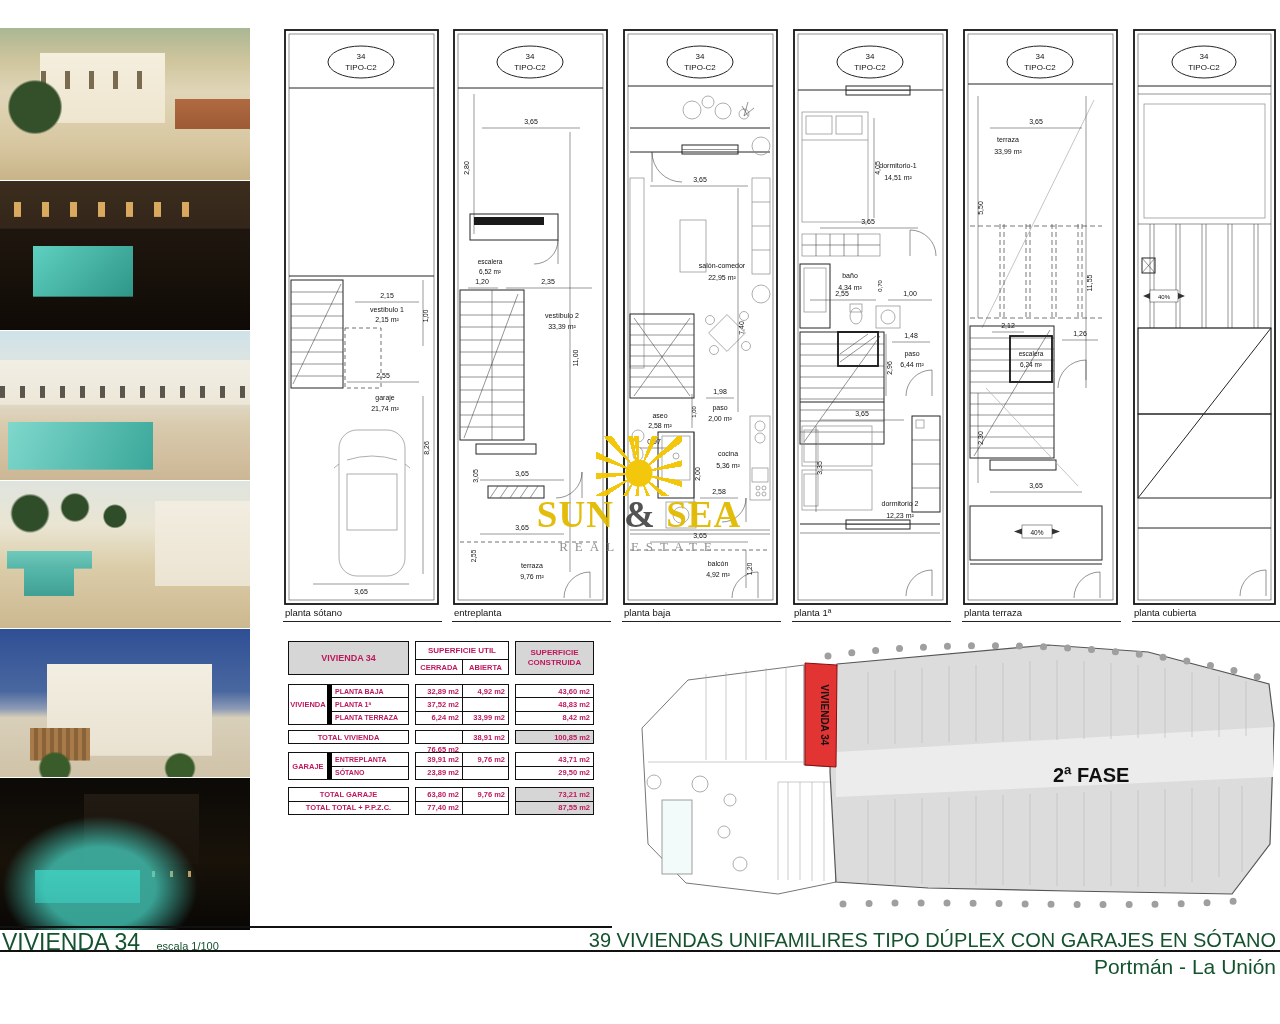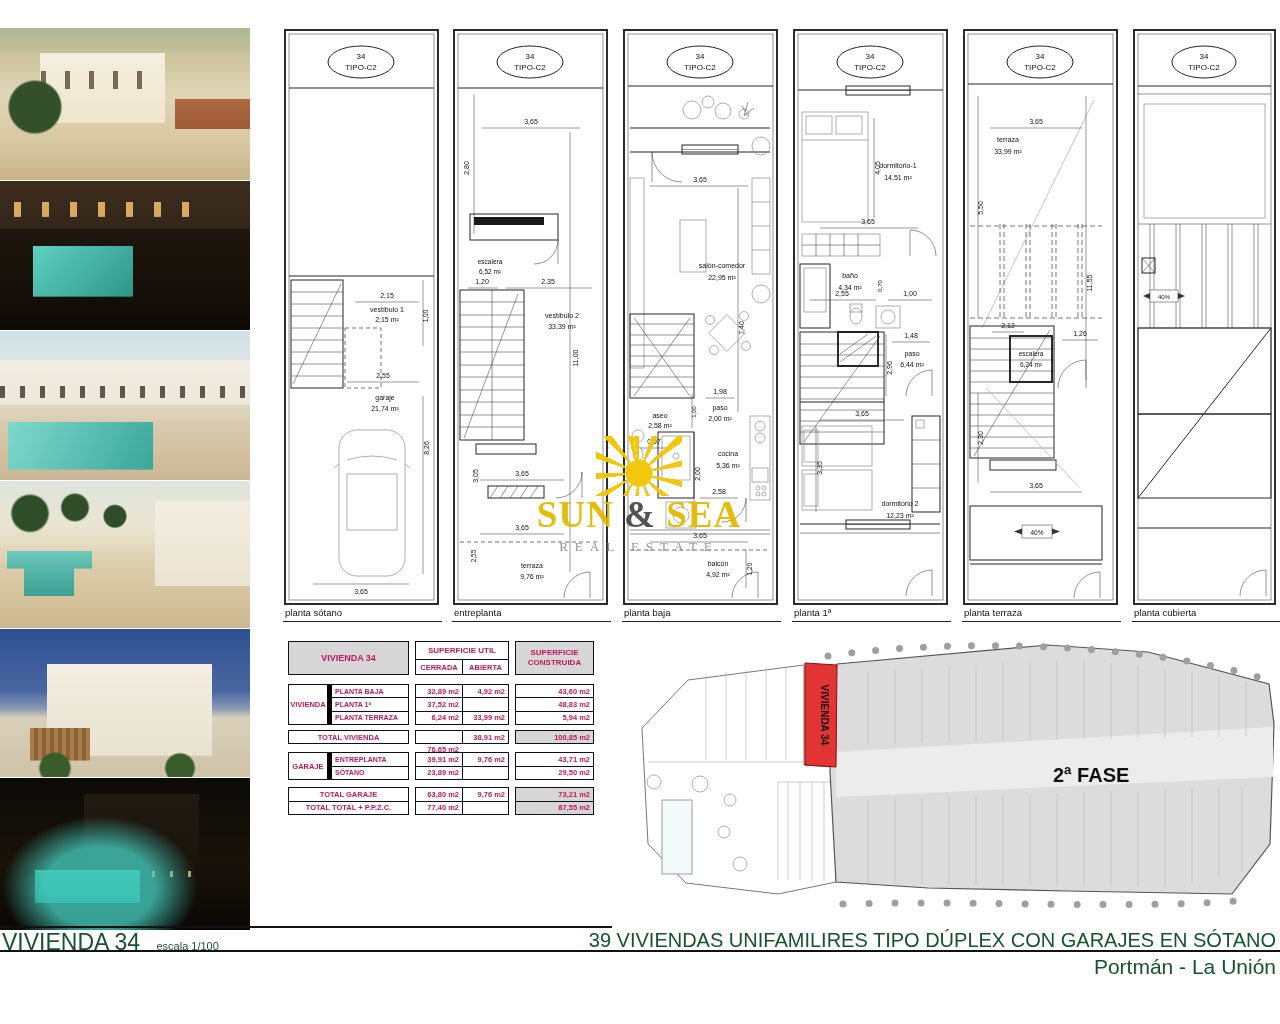--- a/index.html
+++ b/index.html
@@ -484,21 +484,21 @@
     </div>
     <div class="tb" style="left:515px;top:684px;width:79px;height:41px;">
       <div class="rows">
         <div class="urow">
             <div class="vcell">43,60 m2</div>
           </div>
         <div class="urow">
             <div class="vcell">48,83 m2</div>
           </div>
         <div class="urow">
-            <div class="vcell">5,94 m2</div>
+            <div class="vcell">8,42 m2</div>
           </div>
       </div>
     </div>
 
     <div class="tb cc" style="left:288px;top:730px;width:121px;height:14px;font-size:7.5px;text-align:center;">TOTAL VIVIENDA</div>
     <div class="tb" style="left:415px;top:730px;width:94px;height:14px;display:flex;">
       <div class="ucell" style="height:100%;margin-top:12px;">76,65 m2</div>
       <div class="ucell bl" style="height:100%;">38,91 m2</div>
     </div>
     <div class="tb gray" style="left:515px;top:730px;width:79px;height:14px;display:flex;">

